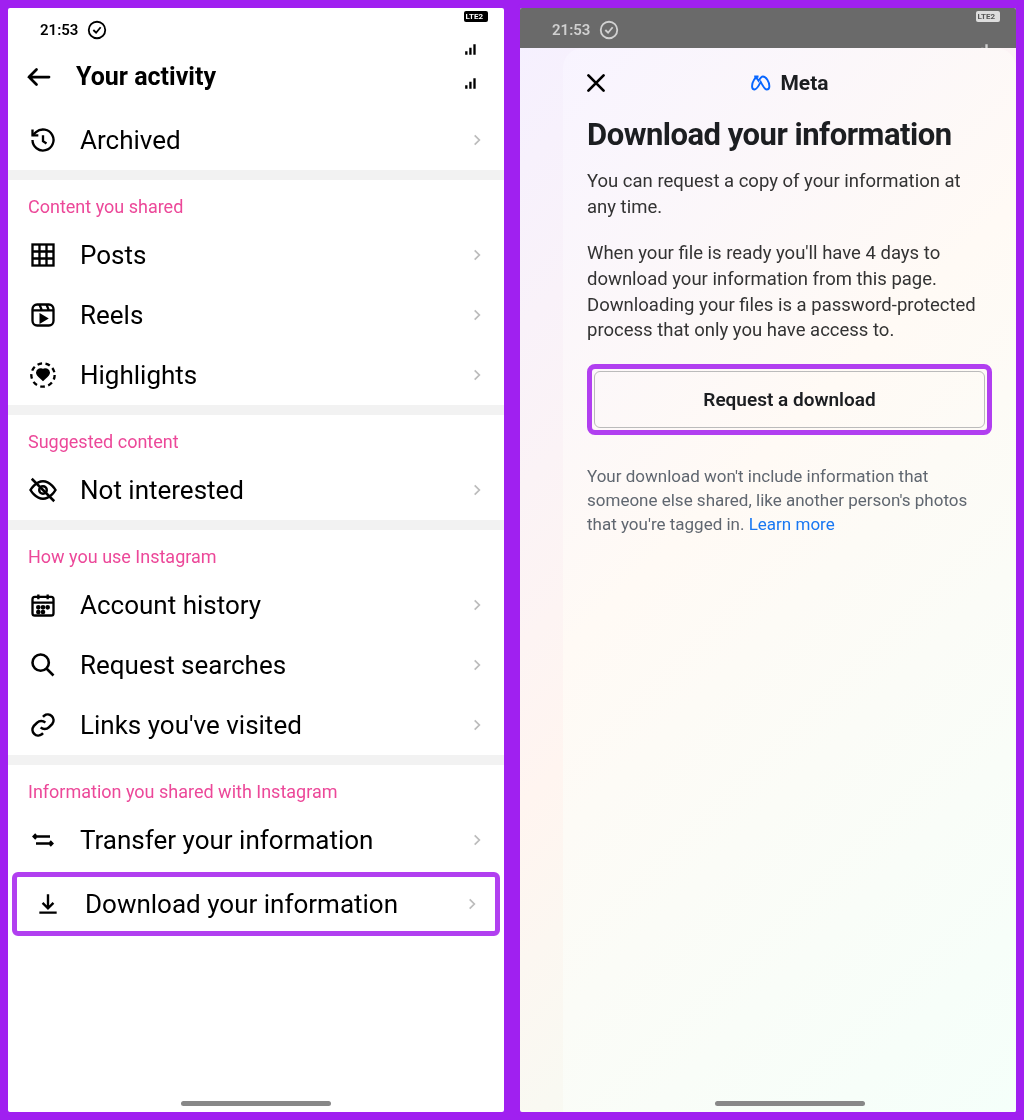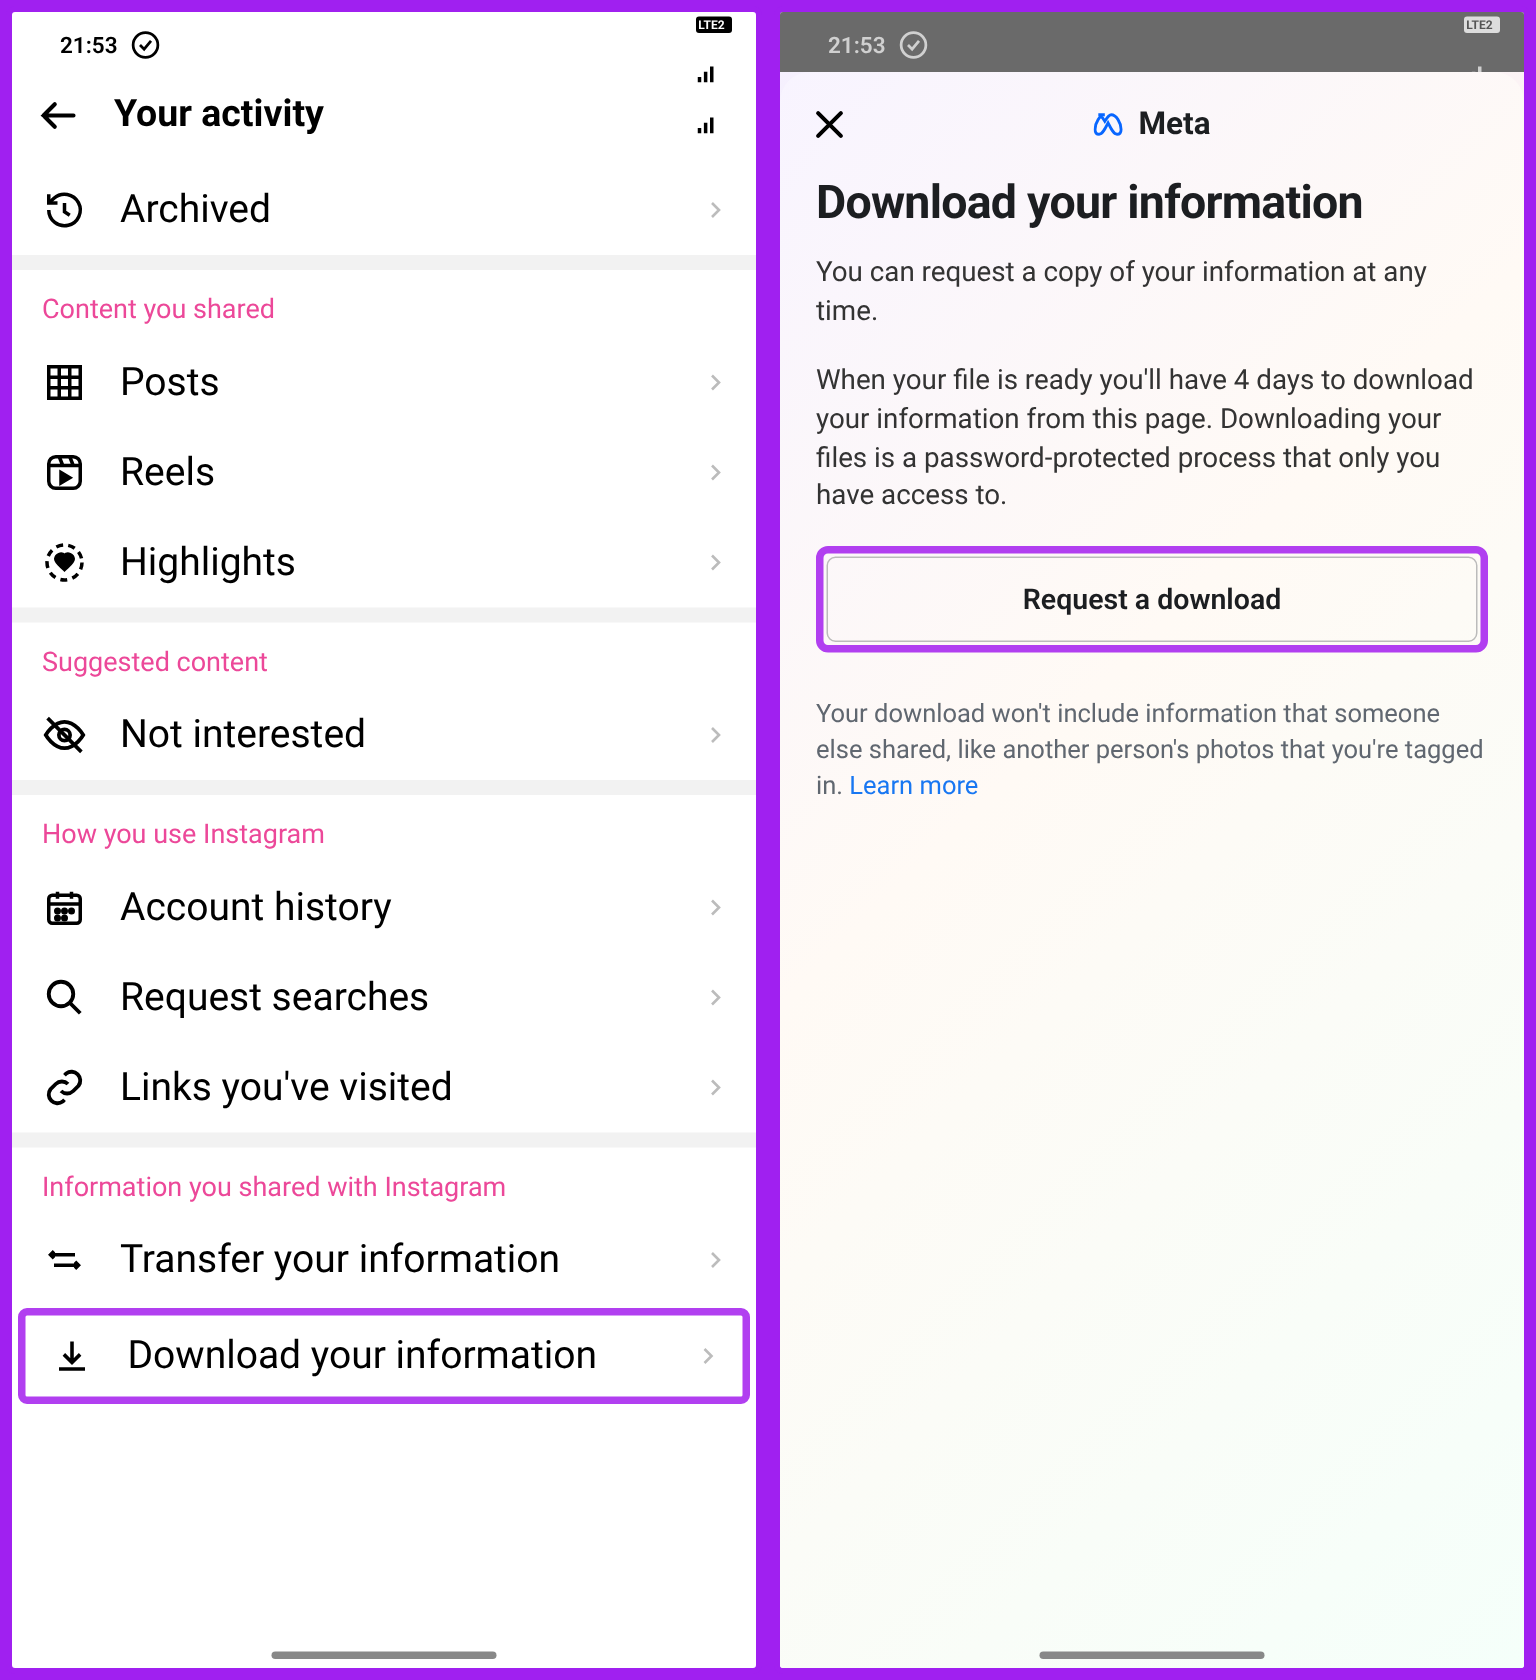--- a/index.html
+++ b/index.html
@@ -79,20 +79,21 @@
   .sheet {
     background: linear-gradient(135deg, #f8f4ff 0%, #fffaf5 40%, #f5fffa 100%);
     border-top-left-radius: 20px;
     border-top-right-radius: 20px;
     margin-top: 0;
     flex: 1;
     position: relative;
     padding: 0;
     display:flex;
     flex-direction:column;
+    margin-left:43px;
   }
   .sheet-header {
     display: flex;
     align-items: center;
     padding: 22px 20px 10px 20px;
     position: relative;
   }
   .sheet-header .brand {
     position: absolute;
     left: 50%;

